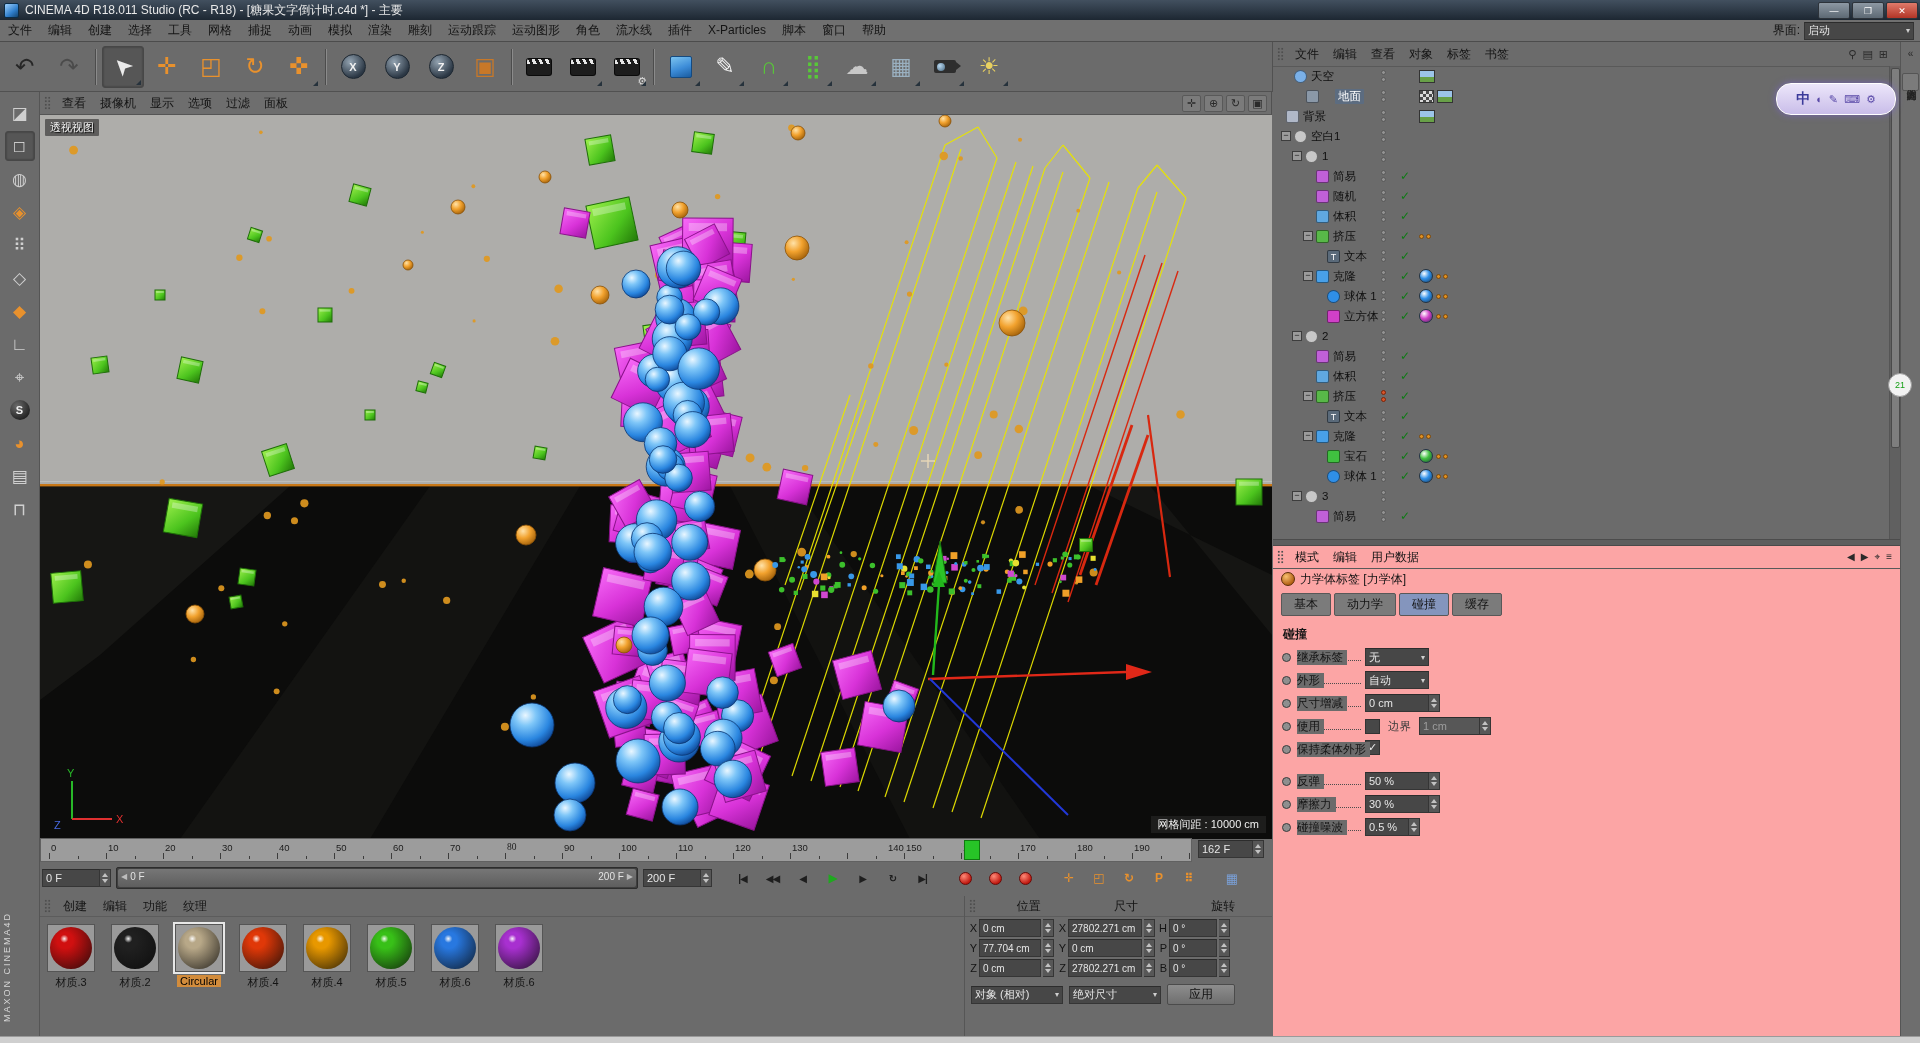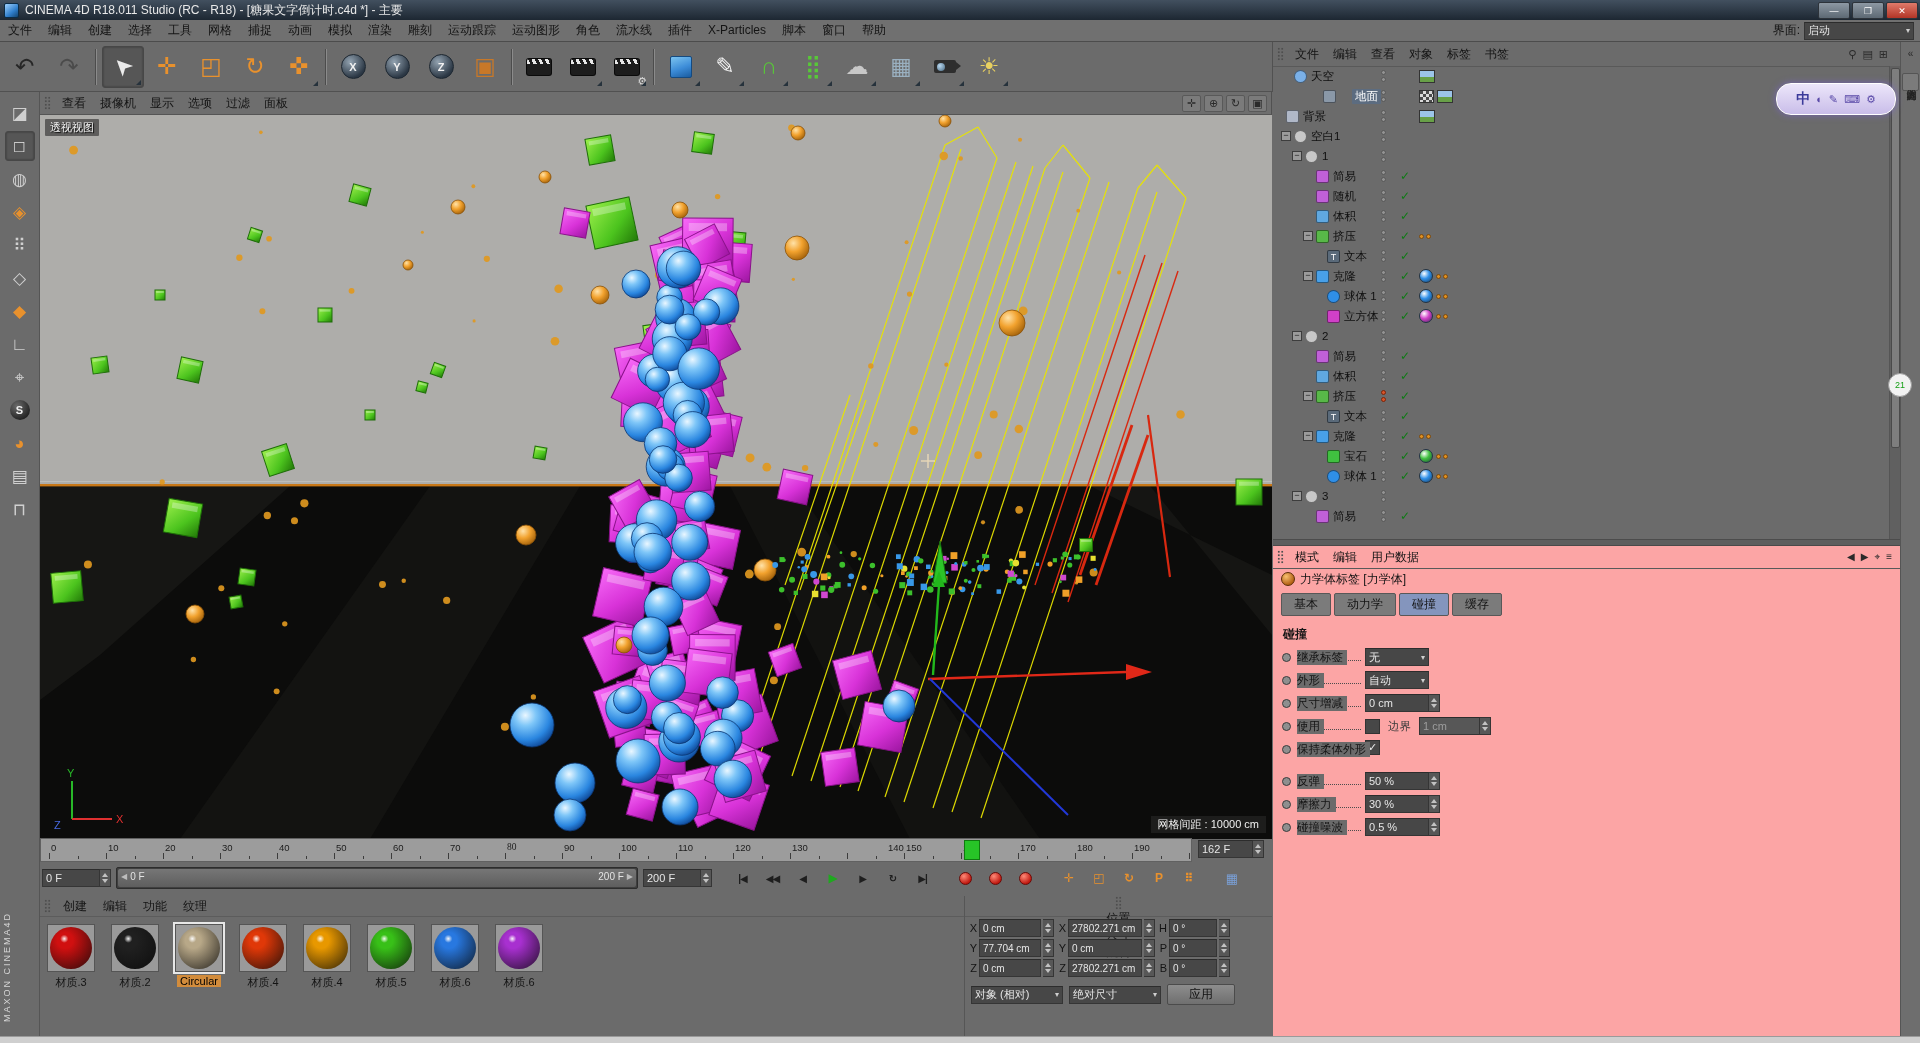--- a/index.html
+++ b/index.html
@@ -113,21 +113,21 @@
   #mat-list{display:flex;gap:14px;padding:7px 4px 0 6px;}
   .mat{width:50px;display:flex;flex-direction:column;align-items:center;}
   .mat .thumb{width:46px;height:46px;background:#9a9a9a;border:1px solid #555;display:flex;align-items:center;justify-content:center;}
   .mat.sel .thumb{outline:2px solid #e8e8e8;}
   .mat .ball{width:42px;height:42px;border-radius:50%;}
   .mat .mlabel{font-size:11px;margin-top:3px;max-width:50px;overflow:hidden;white-space:nowrap;}
   .mat.sel .mlabel{background:#d28c3c;color:#000;padding:0 3px;}
   
   #coords{position:absolute;left:964px;top:896px;width:308px;height:140px;background:#6b6b6b;
     border-left:1px solid #565656;box-sizing:border-box;font-size:11px;}
-  #coord-head{display:flex;align-items:center;height:20px;border-bottom:1px solid #5c5c5c;flex-direction:column;}
+  #coord-head{display:flex;align-items:center;height:20px;border-bottom:1px solid #5c5c5c;}
   #coord-head .ch{flex:1;text-align:center;font-size:12px;}
   .crow{display:flex;align-items:center;gap:3px;padding:2px 3px 0 3px;}
   .ccell{display:flex;align-items:center;gap:2px;}
   .ccell .cl{width:9px;text-align:right;}
   #coord-foot{display:flex;align-items:center;gap:6px;padding:7px 4px 0 6px;}
   .cfsel{width:92px;justify-content:flex-start;position:relative;}
   .cfsel .dd{margin-left:auto;font-size:8px;color:#cfcfcf;}
   
   #om{position:absolute;left:1273px;top:42px;width:627px;height:498px;background:#6b6b6b;box-sizing:border-box;border-bottom:1px solid #4c4c4c;}
   #om-menu{height:24px;display:flex;align-items:center;font-size:12px;border-bottom:1px solid #595959;position:relative;}
@@ -1515,21 +1515,21 @@
           <span class="oicon circle" style="background: rgb(122, 176, 232);"></span>
           <span>天空</span>
           <span class="odots">
             <i></i>
             <i></i>
           </span>
           <span class="otags">
             <span class="tag-img"></span>
           </span>
         </div>
-        <div class="trow" style="padding-left: 25px; gap: 12px;">
+        <div class="trow" style="padding-left: 8px; gap: 12px;">
           <span class="tcsp"></span>
           <span class="oicon square" style="background: rgb(138, 152, 168);"></span>
           <span class="lblsel">地面</span>
           <span class="odots">
             <i></i>
             <i></i>
           </span>
           <span class="otags">
             <span class="tag-checker"></span>
             <span class="tag-img"></span>
@@ -1917,21 +1917,21 @@
               </div>
             </div>
           </div>
         </div>
         <div class="a-row">
           <span class="a-circ"></span>
           <span class="a-label">碰撞噪波</span>
           <span class="a-leader"></span>
           <div class="a-ctl">
             <div class="spinwrap">
-              <div class="well" style="width: 64px;">
+              <div class="well" style="width: 44px;">
                 <span>0.5 %</span>
               </div>
               <div class="spin">
                 <span class="up"></span>
                 <span class="dn"></span>
               </div>
             </div>
           </div>
         </div>
       </div>

